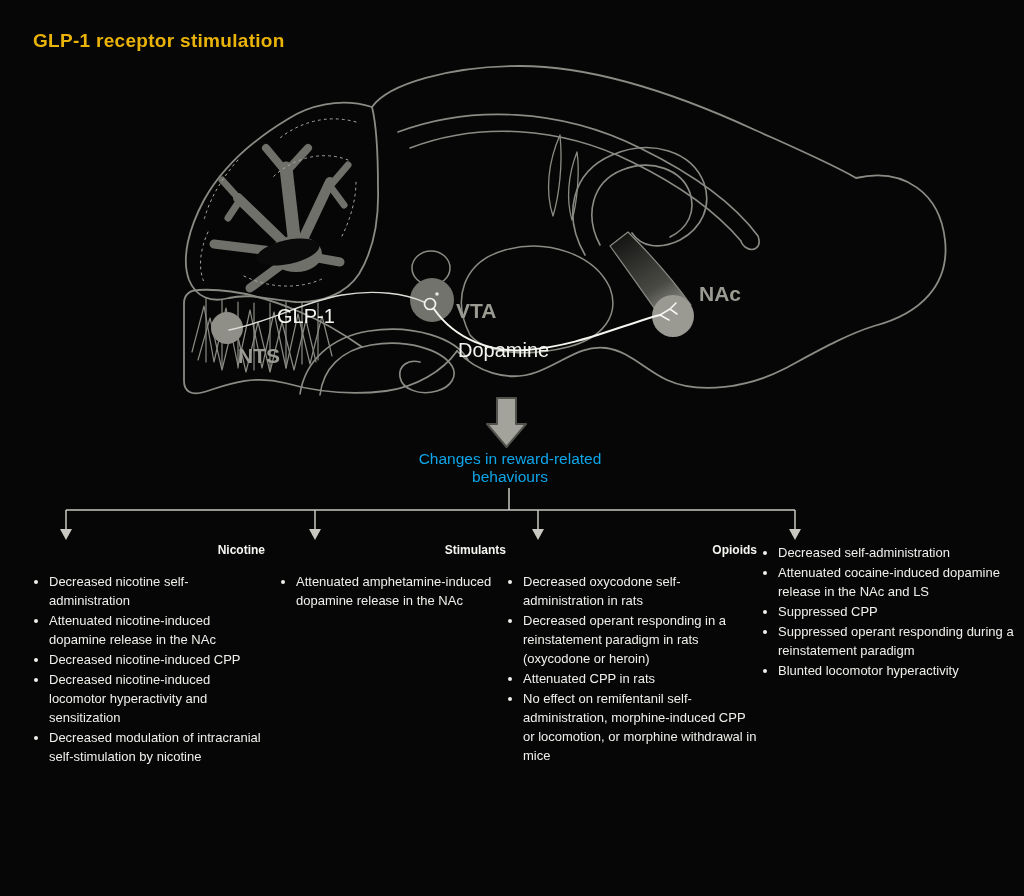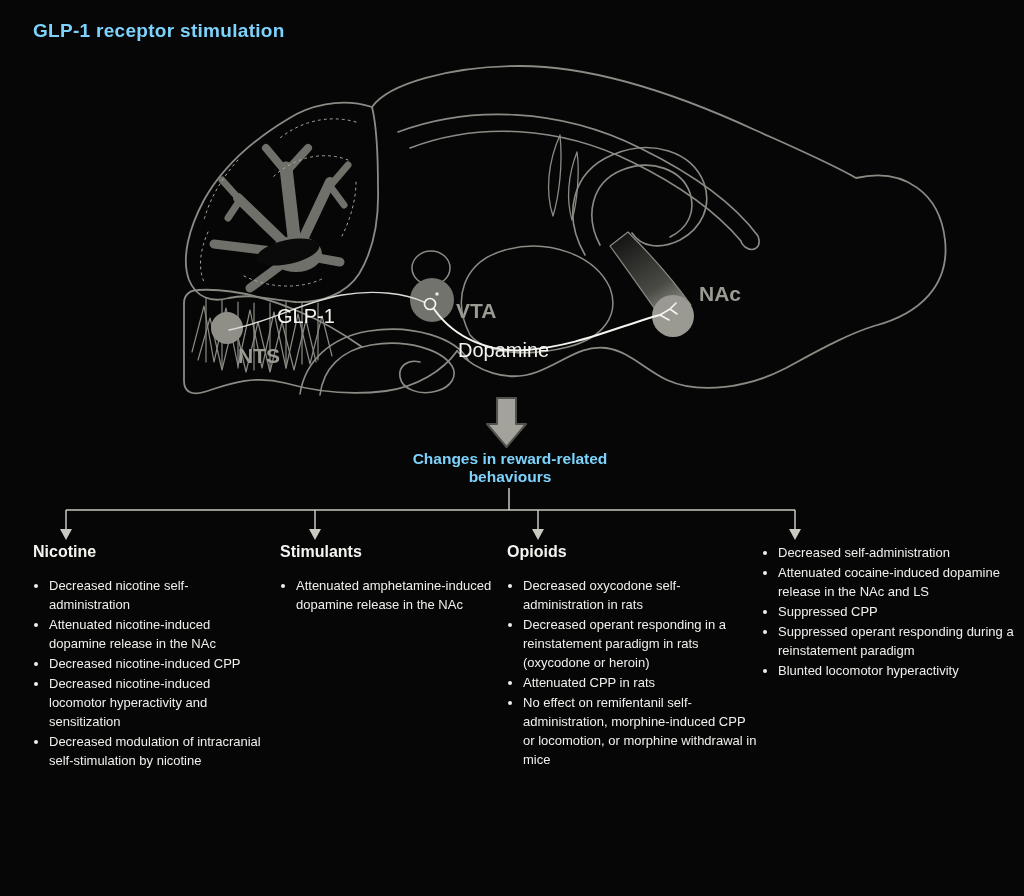--- a/index.html
+++ b/index.html
@@ -1,31 +1,31 @@
 <!DOCTYPE html>
 <html><head>
 <meta charset="utf-8">
 <style>
   html,body{margin:0;padding:0;background:#060606;}
   body{width:1024px;height:896px;overflow:hidden;position:relative;
        font-family:"Liberation Sans",sans-serif;color:#f2f2ee;
        -webkit-font-smoothing:antialiased;}
   .stage{position:absolute;inset:0;}
-  .page-title{position:absolute;left:33px;top:20px;margin:0;
-      font-size:19px;font-weight:bold;letter-spacing:.3px;color:#7dd3fc;}
+  .page-title{position:absolute;left:33px;top:30px;margin:0;
+      font-size:19px;font-weight:bold;letter-spacing:.3px;color:#eab308;}
   .brain-svg{position:absolute;left:0;top:0;width:1024px;height:450px;}
   .heading{position:absolute;left:360px;top:450px;width:300px;
-      text-align:center;font-size:15.5px;font-weight:bold;line-height:18px;color:#7dd3fc;}
+      text-align:center;font-size:15.5px;font-weight:normal;line-height:18px;color:#0ea5e9;}
   .tree-svg{position:absolute;left:0;top:488px;width:1024px;height:54px;}
   .col{position:absolute;top:543px;}
   .col-1{left:33px;width:232px;}
   .col-2{left:280px;width:226px;}
   .col-3{left:507px;width:250px;}
   .col-4{left:762px;width:256px;}
-  .col h2{margin:0 0 15px 0;font-size:16px;font-weight:bold;color:#f4f4f0;}
+  .col h2{margin:0 0 15px 0;font-size:12px;font-weight:bold;color:#f4f4f0;text-align:right;}
   .col ul{margin:0;padding:0 0 0 16px;list-style:disc outside;}
   .col li{font-size:13px;line-height:19px;margin:0 0 1px 0;color:#efefeb;}
   svg text{font-family:"Liberation Sans",sans-serif;}
   .lbl-gray{fill:#9b9b93;font-weight:bold;font-size:21px;}
   .lbl-white{fill:#f4f4f0;font-size:20px;}
 </style>
 </head>
 <body>
 
 <div class="stage">

